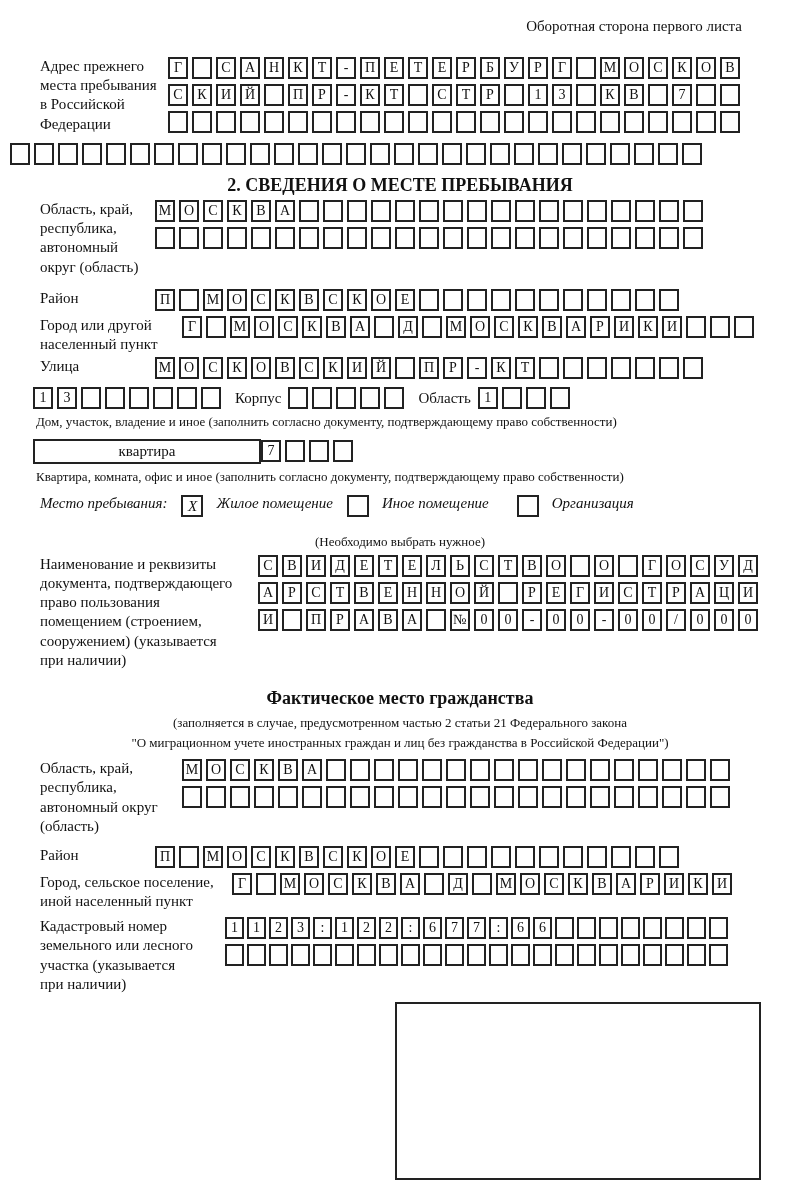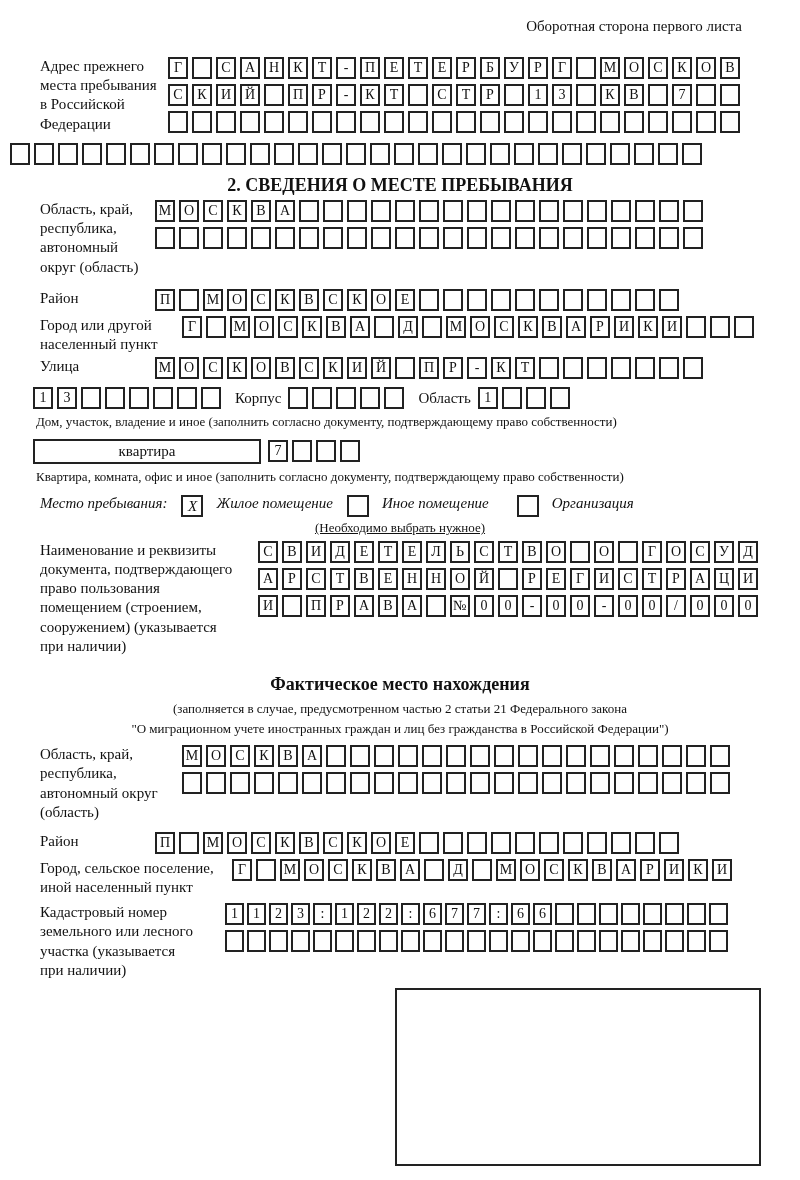--- a/index.html
+++ b/index.html
@@ -39,21 +39,21 @@
   .left-cap{ margin:4px 0 0 36px; }
 
   .section-title{ text-align:center; font-weight:bold; font-size:18px; margin:10px 0 2px 0; }
 
   .house-row,.apt-row{ display:flex; align-items:center; margin:8px 0 0 33px; }
   .field-box{
     box-sizing:border-box; border:2px solid #222; height:25px;
     text-align:center; font-size:15px; line-height:21px; flex:0 0 auto;
   }
   .fb-dom{ width:163px; margin-right:7px; }
-  .fb-kv{ width:228px; margin-right:7px; }
+  .fb-kv{ width:228px; }
   .inline-label{ font-size:15px; margin:0 7px 0 10px; }
 
   .stay-row{ display:flex; margin:10px 0 0 40px; font-size:15px;font-style:italic; }
   .stay-row .cell{ width:22px; height:22px; font-size:15px; line-height:18px; }
   .opt-gap{ margin-left:14px; }
   .opt-gap2{ margin-left:28px; }
   .opt-label{ margin-left:9px; }
 
   .stamp-box{
     box-sizing:border-box; width:366px; height:178px;
@@ -127,37 +127,37 @@
 
 <div class="stay-row">
   <span>Место пребывания:</span>
   <span class="cell opt-gap">X</span>
   <span class="opt-label">Жилое помещение</span>
   <span class="cell opt-gap"></span>
   <span class="opt-label">Иное помещение</span>
   <span class="cell opt-gap2"></span>
   <span class="opt-label">Организация</span>
 </div>
-<div class="caption center" style="margin-top:2px;text-decoration:underline;">(Необходимо выбрать нужное)</div>
+<div class="caption center" style="margin-top:16px;">(Необходимо выбрать нужное)</div>
 
 <div class="form-row" style="margin-top:4px;">
   <div class="label w258">Наименование и реквизиты
 документа, подтверждающего
 право пользования
 помещением (строением,
 сооружением) (указывается
 при наличии)</div>
   <div class="rows">
     <div class="boxes"><span class="cell">С</span><span class="cell">В</span><span class="cell">И</span><span class="cell">Д</span><span class="cell">Е</span><span class="cell">Т</span><span class="cell">Е</span><span class="cell">Л</span><span class="cell">Ь</span><span class="cell">С</span><span class="cell">Т</span><span class="cell">В</span><span class="cell">О</span><span class="cell"></span><span class="cell">О</span><span class="cell"></span><span class="cell">Г</span><span class="cell">О</span><span class="cell">С</span><span class="cell">У</span><span class="cell">Д</span></div>
     <div class="boxes"><span class="cell">А</span><span class="cell">Р</span><span class="cell">С</span><span class="cell">Т</span><span class="cell">В</span><span class="cell">Е</span><span class="cell">Н</span><span class="cell">Н</span><span class="cell">О</span><span class="cell">Й</span><span class="cell"></span><span class="cell">Р</span><span class="cell">Е</span><span class="cell">Г</span><span class="cell">И</span><span class="cell">С</span><span class="cell">Т</span><span class="cell">Р</span><span class="cell">А</span><span class="cell">Ц</span><span class="cell">И</span></div>
     <div class="boxes"><span class="cell">И</span><span class="cell"></span><span class="cell">П</span><span class="cell">Р</span><span class="cell">А</span><span class="cell">В</span><span class="cell">А</span><span class="cell"></span><span class="cell">№</span><span class="cell">0</span><span class="cell">0</span><span class="cell">-</span><span class="cell">0</span><span class="cell">0</span><span class="cell">-</span><span class="cell">0</span><span class="cell">0</span><span class="cell">/</span><span class="cell">0</span><span class="cell">0</span><span class="cell">0</span></div>
   </div>
 </div>
 
-<div class="section-title" style="margin-top:18px;">Фактическое место нахождения</div>
+<div class="section-title" style="margin-top:18px;">Фактическое место гражданства</div>
 <div class="caption center note-2l">(заполняется в случае, предусмотренном частью 2 статьи 21 Федерального закона
 "О миграционном учете иностранных граждан и лиц без гражданства в Российской Федерации")</div>
 
 <div class="form-row" style="margin-top:6px;">
   <div class="label w182">Область, край,
 республика,
 автономный округ
 (область)</div>
   <div class="rows">
     <div class="boxes"><span class="cell">М</span><span class="cell">О</span><span class="cell">С</span><span class="cell">К</span><span class="cell">В</span><span class="cell">А</span><span class="cell"></span><span class="cell"></span><span class="cell"></span><span class="cell"></span><span class="cell"></span><span class="cell"></span><span class="cell"></span><span class="cell"></span><span class="cell"></span><span class="cell"></span><span class="cell"></span><span class="cell"></span><span class="cell"></span><span class="cell"></span><span class="cell"></span><span class="cell"></span><span class="cell"></span></div>

